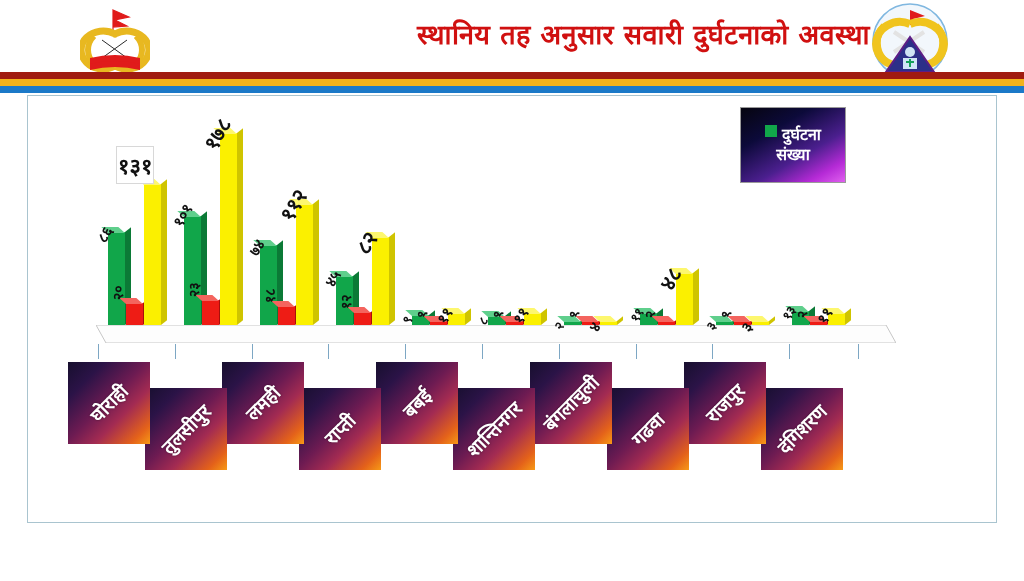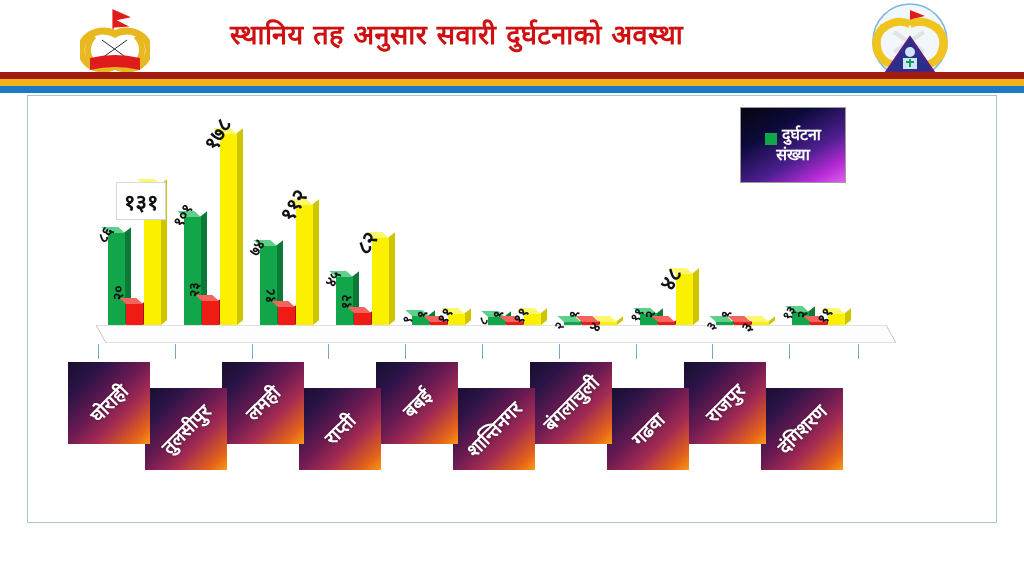--- a/index.html
+++ b/index.html
@@ -17,21 +17,21 @@
 
   
   .header {
     position: absolute; left: 0; top: 0;
     width: 1024px; height: 72px;
     background: #ffffff;
   }
   .title {
     position: absolute;
     left: 230px; top: 14px; width: 640px;
-    text-align: left;
+    text-align: right;
     color: #d01010;
     font-size: 27px;
     font-weight: bold;
     line-height: 42px;
     letter-spacing: 0.4px;
     white-space: nowrap;
   }
 
   
   .emblem-police {
@@ -102,24 +102,23 @@
     color: #111;
     font-size: 15px;
     font-weight: bold;
     white-space: nowrap;
     transform: rotate(-60deg);
     transform-origin: left bottom;
   }
   .vlabel.boxed {
     background: #ffffff;
     border: 1px solid #d8d8d8;
-    padding: 3px 7px;
+    padding: 3px 1px;
     transform: rotate(0deg);
     font-size: 22px;
-    margin-top: 36px;
   }
   .vlabel.vert {
     transform: rotate(-90deg);
     transform-origin: left bottom;
     font-size: 14px;
   }
 
   
   .tick {
     position: absolute;
@@ -134,21 +133,21 @@
     left: 712px; top: 11px;
     width: 106px; height: 76px;
     background: linear-gradient(150deg, #06050f 0%, #0c0a3a 30%, #4b1f8e 62%, #b52ad6 84%, #e060ef 100%);
     border: 1px solid #9a9a9a;
     color: #ffffff;
     display: flex;
     flex-direction: column;
     align-items: center;
     justify-content: center;
   }
-  .legend-row { display: flex; align-items: flex-end; gap: 5px; }
+  .legend-row { display: flex; align-items: flex-start; gap: 5px; }
   .legend-swatch { width: 12px; height: 12px; background: #11a64a; flex: none; }
   .legend-text { font-size: 16px; font-weight: bold; line-height: 20px; text-align: center; }
 
   
   .cat {
     position: absolute;
     width: 82px; height: 82px;
     background: linear-gradient(135deg, #170f2e 0%, #2b1347 22%, #6d1b52 48%, #a32b52 66%, #e4621a 88%, #f79a16 100%);
     overflow: hidden;
   }

